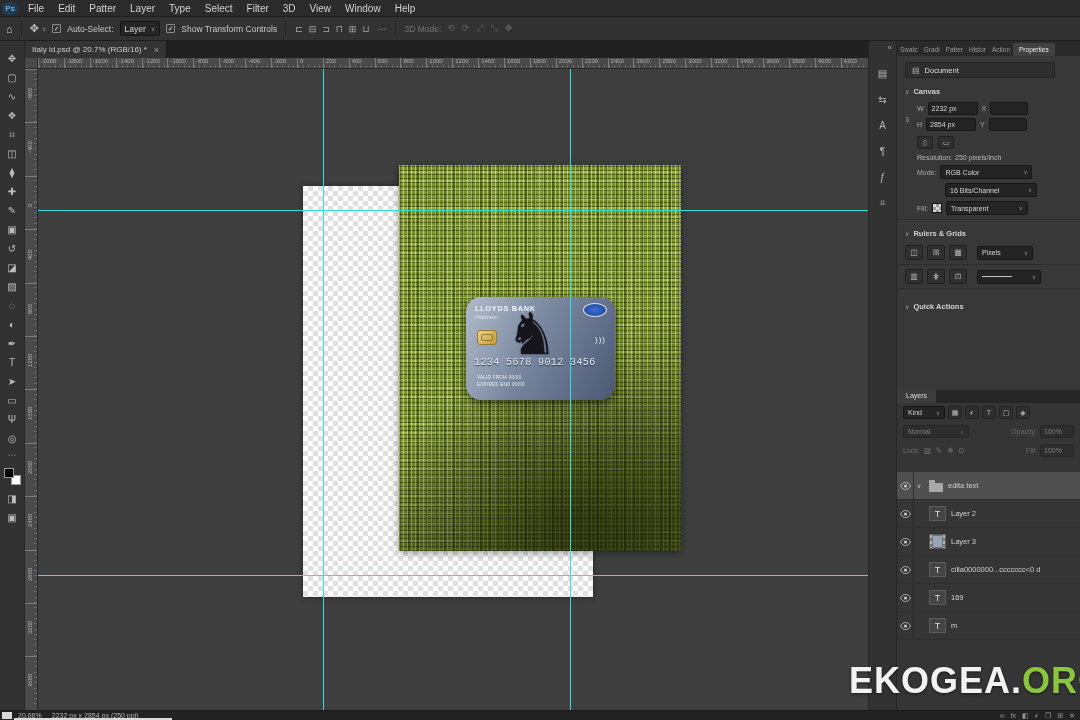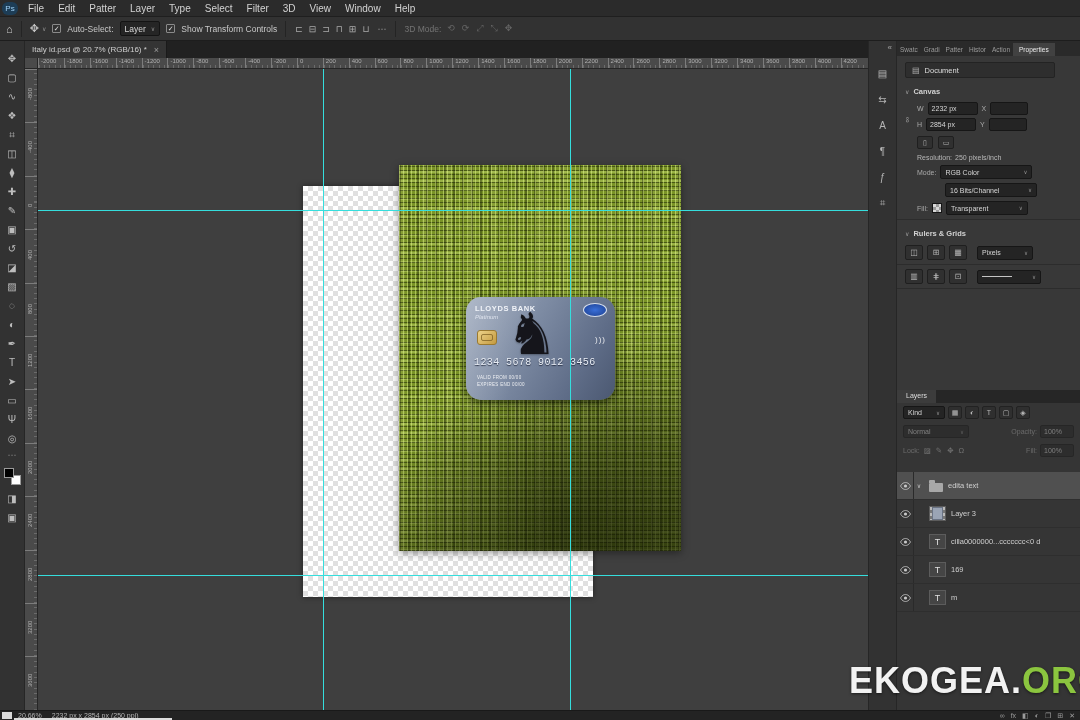--- a/index.html
+++ b/index.html
@@ -455,20 +455,24 @@
           <span class="iconbtn">⋕</span>
           <span class="iconbtn">⊡</span>
       </span>
       <span class="pdd" style="width:64px;margin-left:6px">
         <span class="guideline"></span>
         <i class="caret">∨</i>
       </span>
     </div>
 
     <div class="divider"></div>
+    <div class="sechead" style="margin-top:8px">
+      <span class="chev">∨</span>
+      <span>Quick Actions</span>
+    </div>
   </div>
 
   <div id="layers">
     <div id="ltabs">
       <span class="ltab">Layers</span>
     </div>
     <div class="lrow">
       <span class="pdd kind">
         <span>Kind</span>
         <i class="caret">∨</i>
@@ -505,20 +509,31 @@
       <div class="layer-row selected" data-type="group">
           <span class="eyecell">
             <svg width="11" height="8" viewBox="0 0 11 8">
               <path d="M0.5 4 C2 1.2 4 0.5 5.5 0.5 C7 0.5 9 1.2 10.5 4 C9 6.8 7 7.5 5.5 7.5 C4 7.5 2 6.8 0.5 4 Z" fill="none" stroke="#c8c8c8" stroke-width="0.8"></path>
               <circle cx="5.5" cy="4" r="1.6" fill="#c8c8c8"></circle>
             </svg>
           </span>
           <span class="lchev">∨</span>
           <span class="thumb"></span>
           <span class="lname">edita text</span>
+        </div>
+        <div class="layer-row" data-type="text">
+          <span class="eyecell">
+            <svg width="11" height="8" viewBox="0 0 11 8">
+              <path d="M0.5 4 C2 1.2 4 0.5 5.5 0.5 C7 0.5 9 1.2 10.5 4 C9 6.8 7 7.5 5.5 7.5 C4 7.5 2 6.8 0.5 4 Z" fill="none" stroke="#c8c8c8" stroke-width="0.8"></path>
+              <circle cx="5.5" cy="4" r="1.6" fill="#c8c8c8"></circle>
+            </svg>
+          </span>
+          <span class="lchev">∨</span>
+          <span class="thumb"></span>
+          <span class="lname">Layer 2</span>
         </div>
         <div class="layer-row" data-type="pixel">
           <span class="eyecell">
             <svg width="11" height="8" viewBox="0 0 11 8">
               <path d="M0.5 4 C2 1.2 4 0.5 5.5 0.5 C7 0.5 9 1.2 10.5 4 C9 6.8 7 7.5 5.5 7.5 C4 7.5 2 6.8 0.5 4 Z" fill="none" stroke="#c8c8c8" stroke-width="0.8"></path>
               <circle cx="5.5" cy="4" r="1.6" fill="#c8c8c8"></circle>
             </svg>
           </span>
           <span class="lchev">∨</span>
           <span class="thumb"></span>

